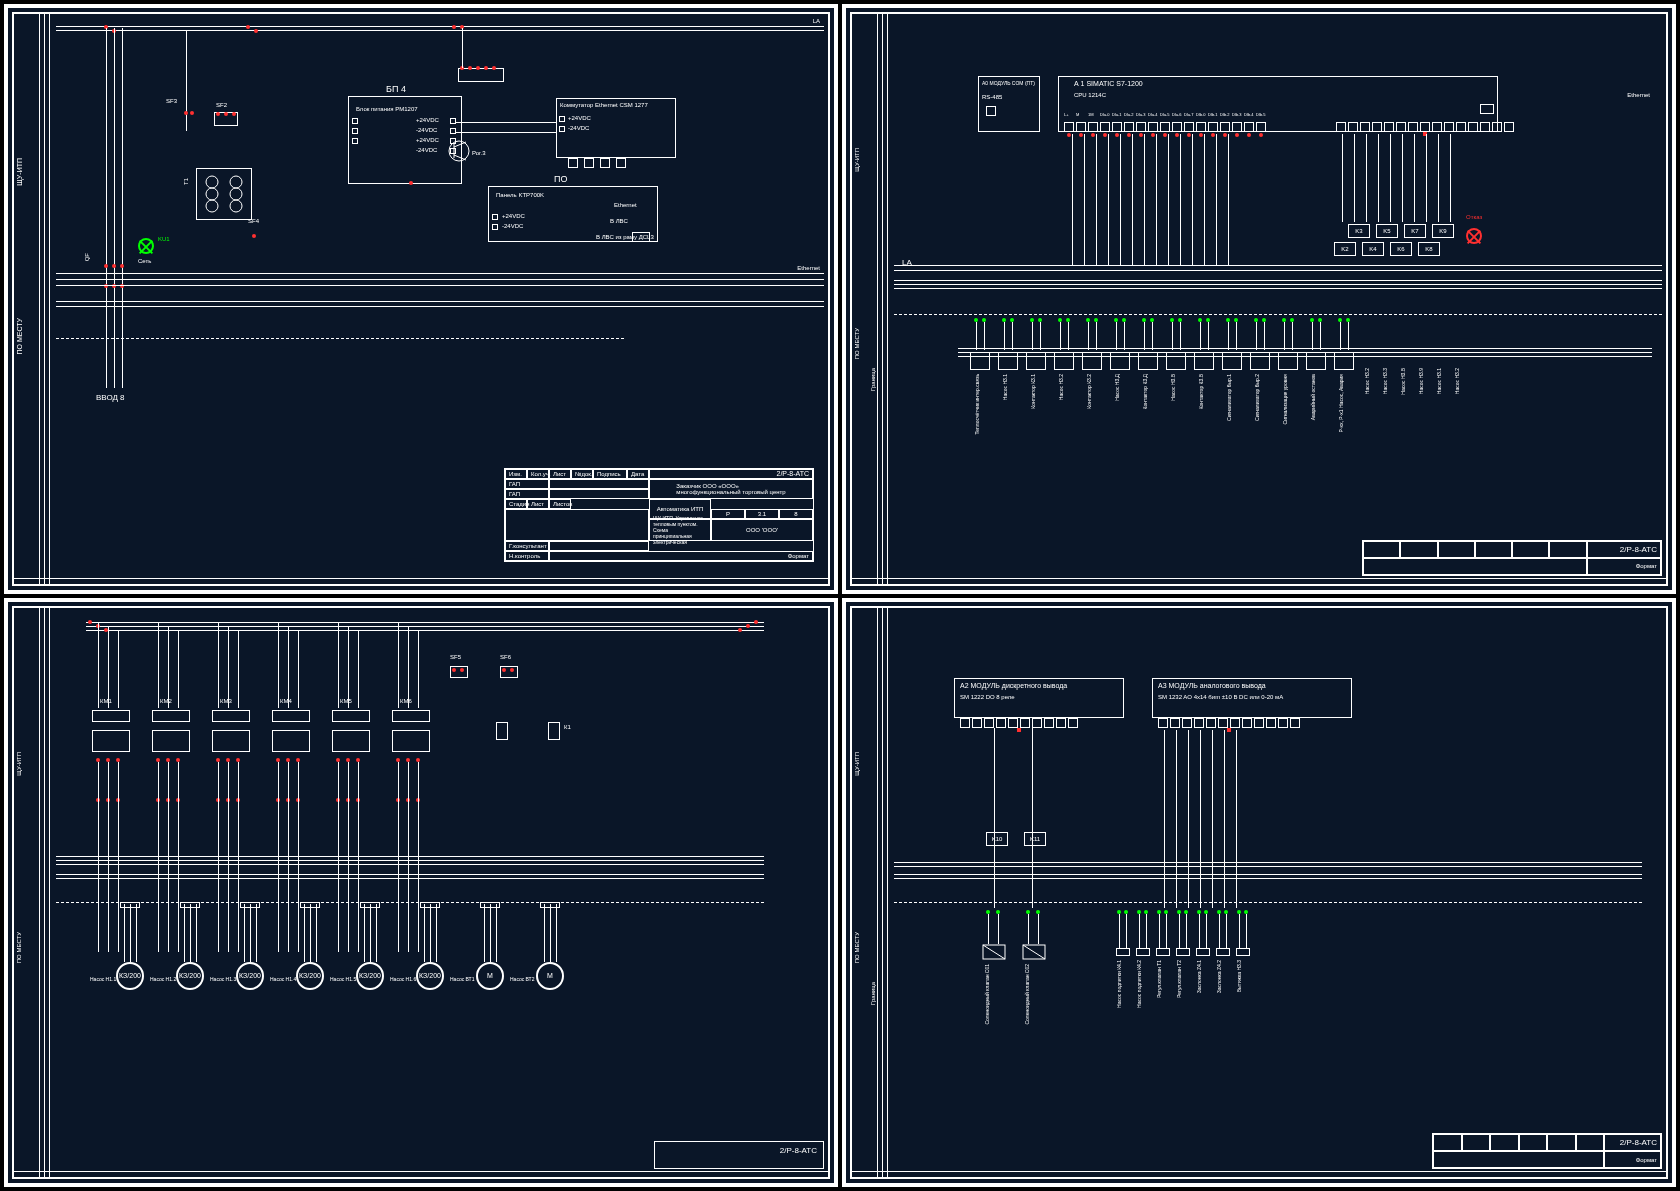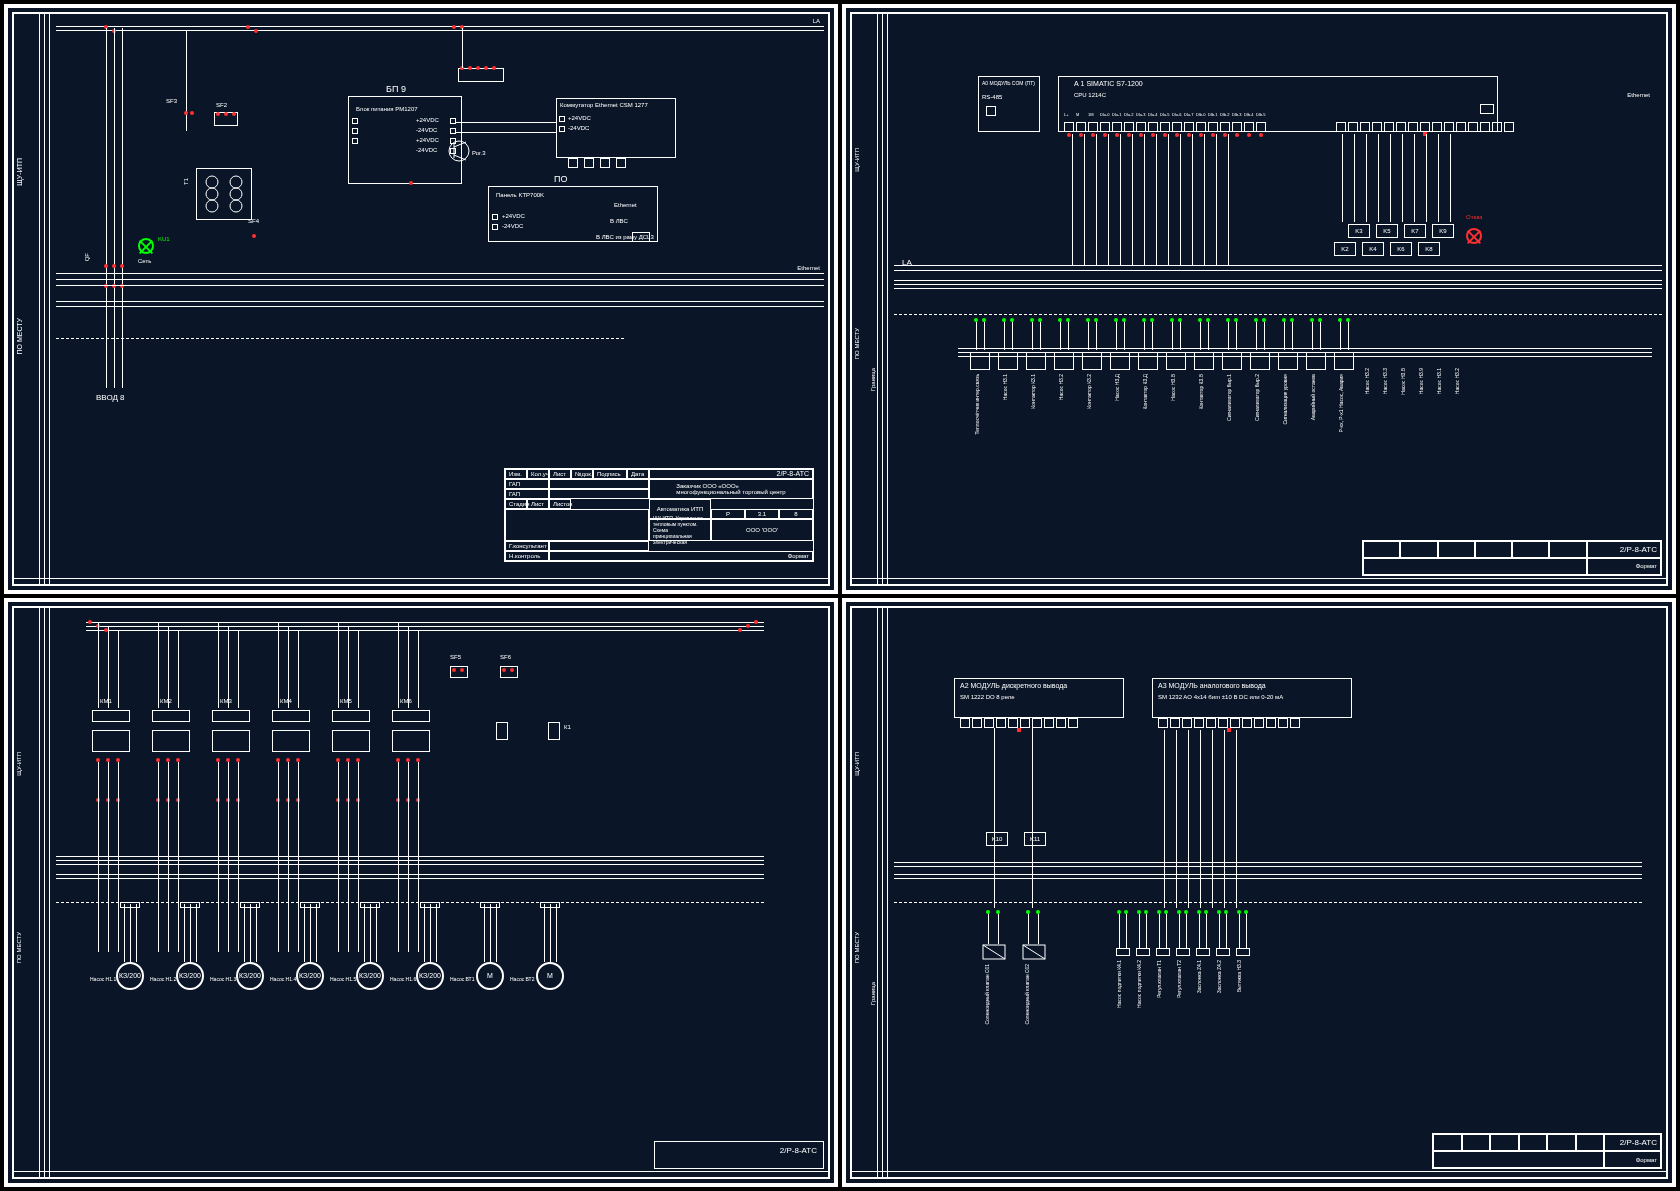--- a/index.html
+++ b/index.html
@@ -193,21 +193,21 @@
       <div class="label" style="left:110px; top:80px;">SF3</div>
       <div class="dot red" style="left:130px; top:95px;"></div>
       <div class="dot red" style="left:136px; top:95px;"></div>
       <div class="label" style="left:160px; top:84px;">SF2</div>
       <div class="sq" style="left:158px; top:94px; width:24px; height:14px;"></div>
       <div class="dot red" style="left:162px; top:96px;"></div>
       <div class="dot red" style="left:170px; top:96px;"></div>
       <div class="dot red" style="left:178px; top:96px;"></div>
 
       <div class="box" style="left:292px; top:78px; width:114px; height:88px;"></div>
-      <div class="label" style="left:330px; top:66px; font-size:9px;">БП 9</div>
+      <div class="label" style="left:330px; top:66px; font-size:9px;">БП 4</div>
       <div class="label" style="left:300px; top:88px;">Блок питания PM1207</div>
       <div class="term" style="left:296px; top:100px;"></div>
       <div class="term" style="left:296px; top:110px;"></div>
       <div class="term" style="left:296px; top:120px;"></div>
       <div class="term" style="left:394px; top:100px;"></div>
         <div class="label" style="left:360px; top:99px;">+24VDC</div>
       <div class="term" style="left:394px; top:110px;"></div>
         <div class="label" style="left:360px; top:109px;">-24VDC</div>
       <div class="term" style="left:394px; top:120px;"></div>
         <div class="label" style="left:360px; top:119px;">+24VDC</div>

